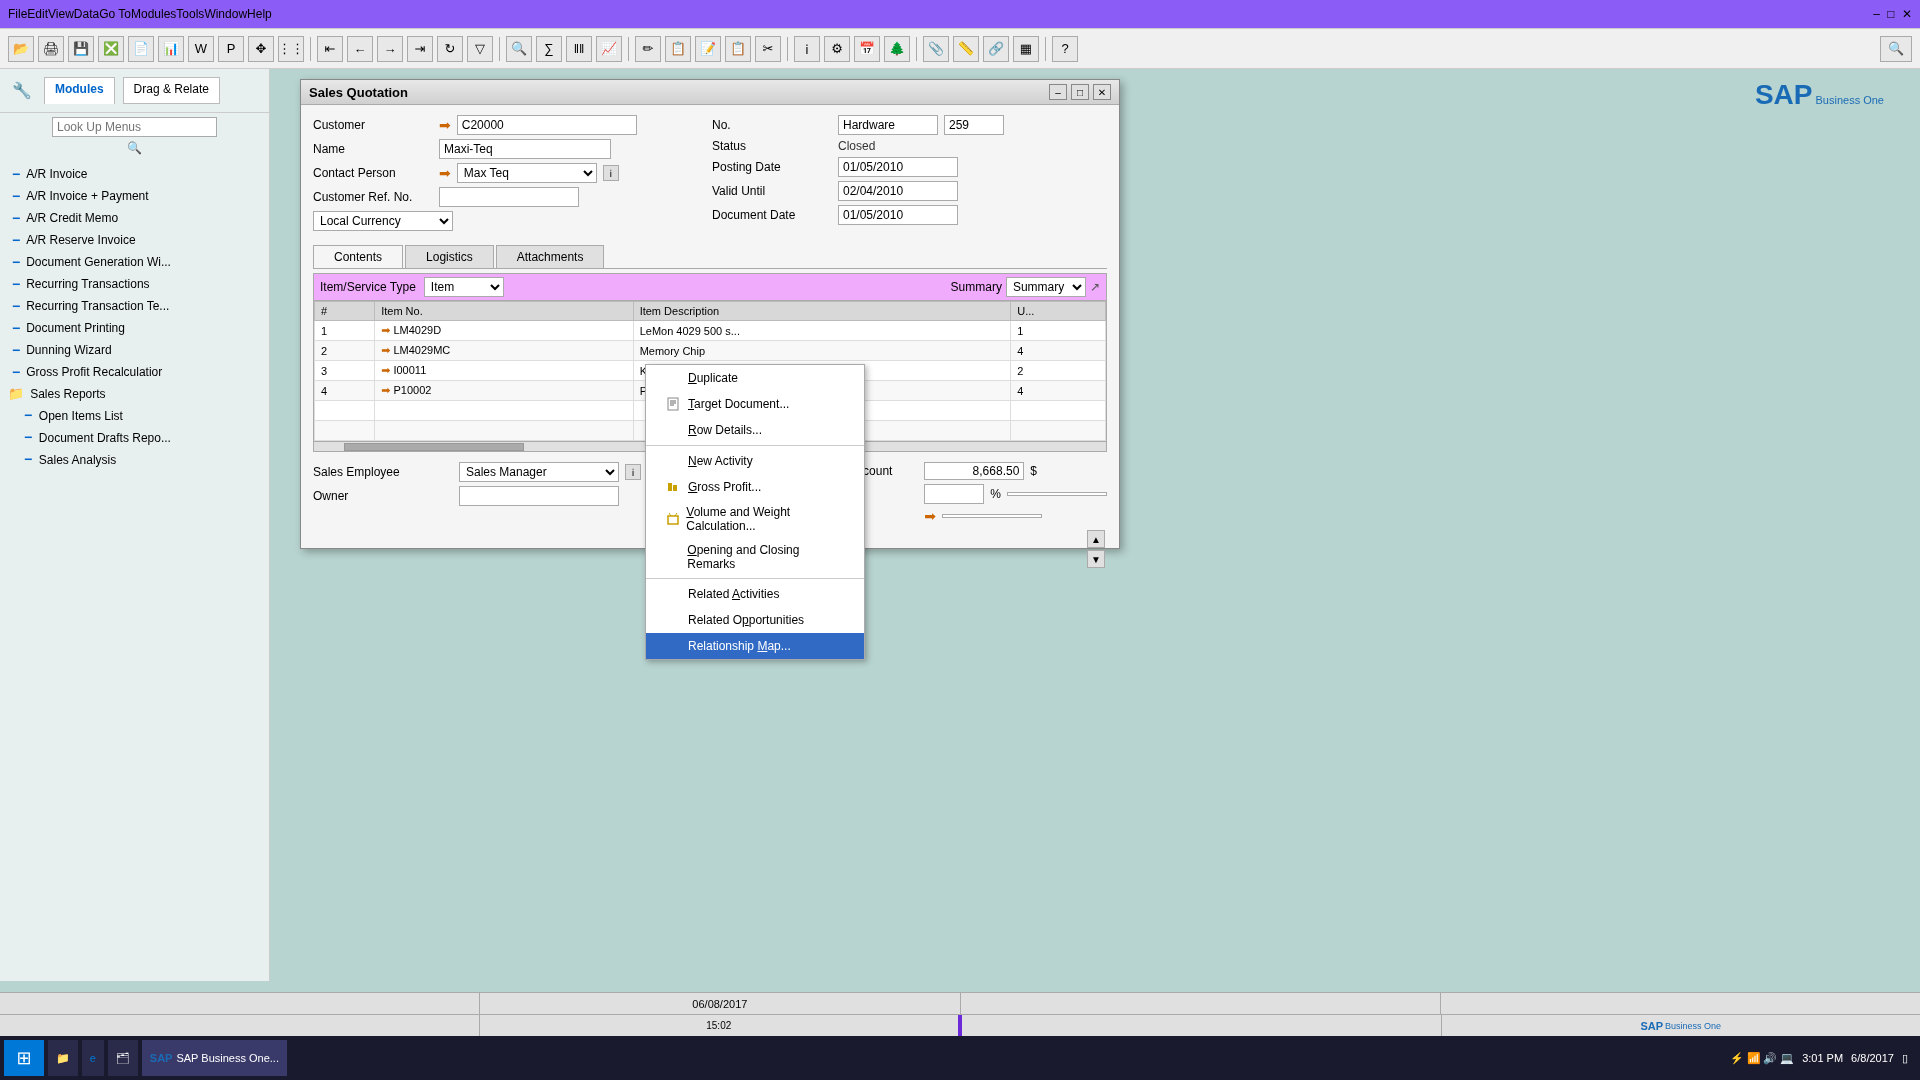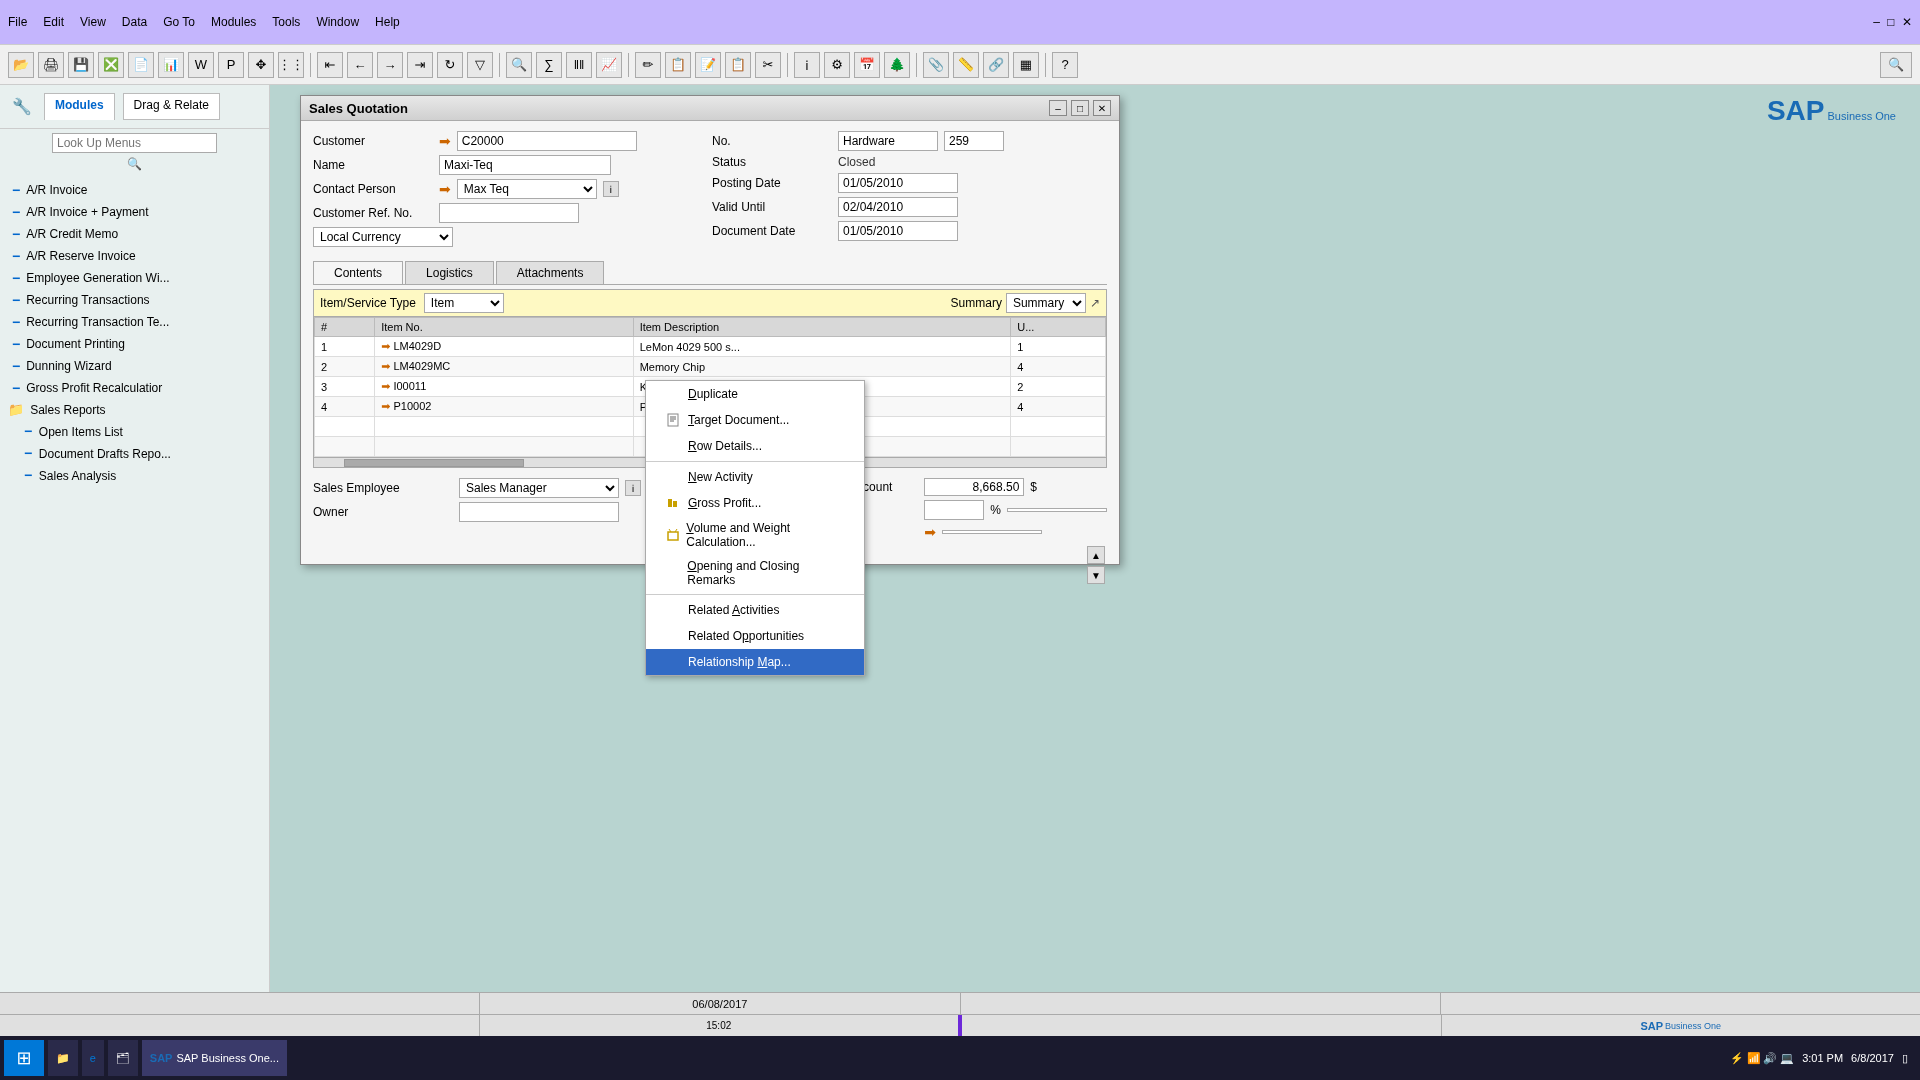--- a/index.html
+++ b/index.html
@@ -1,19 +1,19 @@
 <!DOCTYPE html>
 <html><head>
   <meta charset="utf-8">
   <style>
     * { box-sizing: border-box; margin: 0; padding: 0; }
     body { font-family: 'Segoe UI', Tahoma, Geneva, Verdana, sans-serif; font-size: 12px; background: #b8d4d0; overflow: hidden; width: 1920px; height: 1080px; }
 
     
-    .menu-bar { background: #c4b5fd; border-bottom: 1px solid #ccc; padding: 15px 8px; display: flex; gap: 16px; }
+    .menu-bar { background: #8b5cf6; border-bottom: 1px solid #ccc; padding: 7px 8px; display: flex; }
     .menu-bar span { cursor: pointer; font-size: 12px; }
 
     
     .toolbar { background: #f0f0f0; border-bottom: 1px solid #ccc; padding: 4px 8px; display: flex; align-items: center; gap: 4px; min-height: 40px; }
     .tb-btn { width: 26px; height: 26px; border: 1px solid #aaa; background: #e8e8e8; cursor: pointer; display: flex; align-items: center; justify-content: center; font-size: 13px; }
     .tb-sep { width: 1px; height: 24px; background: #aaa; margin: 0 2px; }
 
     
     .main-layout { display: flex; height: calc(1080px - 80px - 44px - 44px); }
 
@@ -52,21 +52,21 @@
     .select-box { border: 1px solid #aaa; padding: 1px 2px; font-size: 12px; background: white; height: 20px; }
     .info-icon { width: 16px; height: 16px; border: 1px solid #aaa; background: #e0e0e0; font-size: 10px; display: flex; align-items: center; justify-content: center; cursor: pointer; }
 
     
     .tab-strip { display: flex; border-bottom: 1px solid #aaa; margin: 0 12px; }
     .tab { padding: 4px 20px; border: 1px solid #aaa; border-bottom: none; background: #e0e0e0; cursor: pointer; font-size: 12px; margin-right: 2px; }
     .tab.active { background: #f5f5f5; font-weight: normal; }
 
     
     .table-area { margin: 4px 12px; border: 1px solid #aaa; background: white; }
-    .table-toolbar { display: flex; align-items: center; padding: 3px 6px; gap: 8px; background: #fef9c3; border-bottom: 1px solid #aaa; }
+    .table-toolbar { display: flex; align-items: center; padding: 3px 6px; gap: 8px; background: #f0abfc; border-bottom: 1px solid #aaa; }
     .table-toolbar span { font-size: 12px; }
     table { width: 100%; border-collapse: collapse; font-size: 11px; }
     th { background: #d8d8d8; border: 1px solid #bbb; padding: 3px 6px; text-align: left; font-weight: normal; font-size: 11px; }
     td { border: 1px solid #ddd; padding: 2px 6px; height: 20px; }
     tr:nth-child(even) td { background: #f8f8f8; }
     .row-arrow { color: #cc6600; }
 
     
     .context-menu { position: absolute; top: 295px; left: 375px; background: white; border: 1px solid #aaa; box-shadow: 2px 2px 6px rgba(0,0,0,0.3); z-index: 1000; width: 220px; }
     .ctx-item { padding: 5px 20px; cursor: pointer; font-size: 12px; display: flex; align-items: center; gap: 6px; }
@@ -190,21 +190,21 @@
       <div class="sidebar-item">
         <span class="minus-icon">−</span>
         <span>A/R Credit Memo</span>
       </div>
       <div class="sidebar-item">
         <span class="minus-icon">−</span>
         <span>A/R Reserve Invoice</span>
       </div>
       <div class="sidebar-item">
         <span class="minus-icon">−</span>
-        <span>Employee Generation Wi...</span>
+        <span>Document Generation Wi...</span>
       </div>
       <div class="sidebar-item">
         <span class="minus-icon">−</span>
         <span>Recurring Transactions</span>
       </div>
       <div class="sidebar-item">
         <span class="minus-icon">−</span>
         <span>Recurring Transaction Te...</span>
       </div>
       <div class="sidebar-item">
@@ -233,21 +233,21 @@
       </div>
       <div class="sidebar-sub">
         <span class="minus-icon">−</span>
         &nbsp;Sales Analysis
       </div>
     </div>
   </div>
 
   <div class="content-area">
 
-    <div style="position:absolute;top:10px;right:24px;">
+    <div style="position:absolute;top:10px;right:36px;">
       <span style="font-size:28px;font-weight:bold;color:#1a6bb5;">SAP</span><span style="font-size:11px;color:#1a6bb5;"> Business One</span>
     </div>
 
     <div class="window">
 
       <div class="window-title-bar">
         <span class="window-title">Sales Quotation</span>
         <div class="window-controls">
           <button class="win-btn">‒</button>
           <button class="win-btn">□</button>

